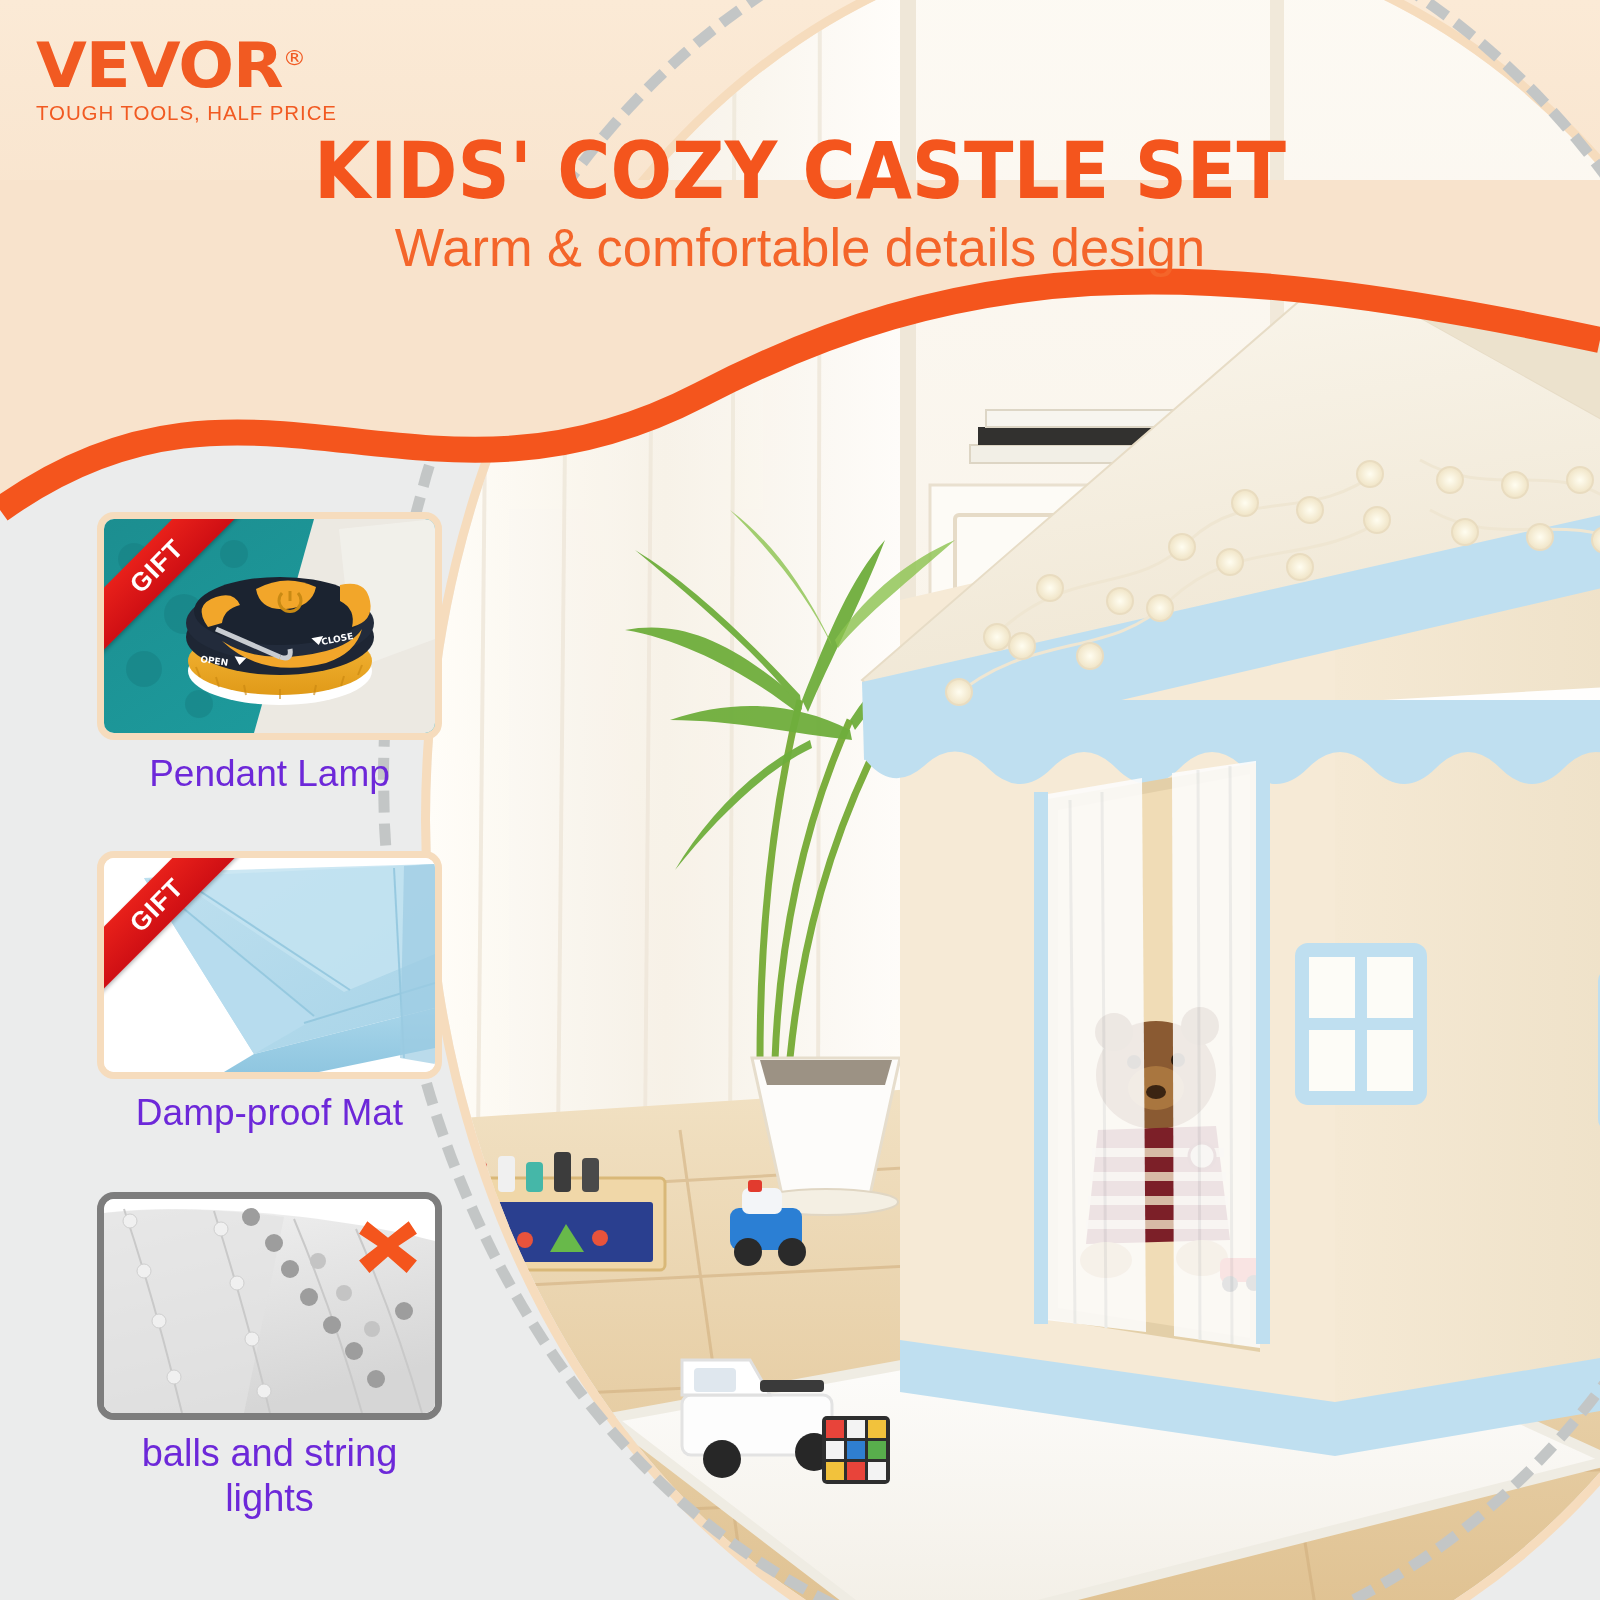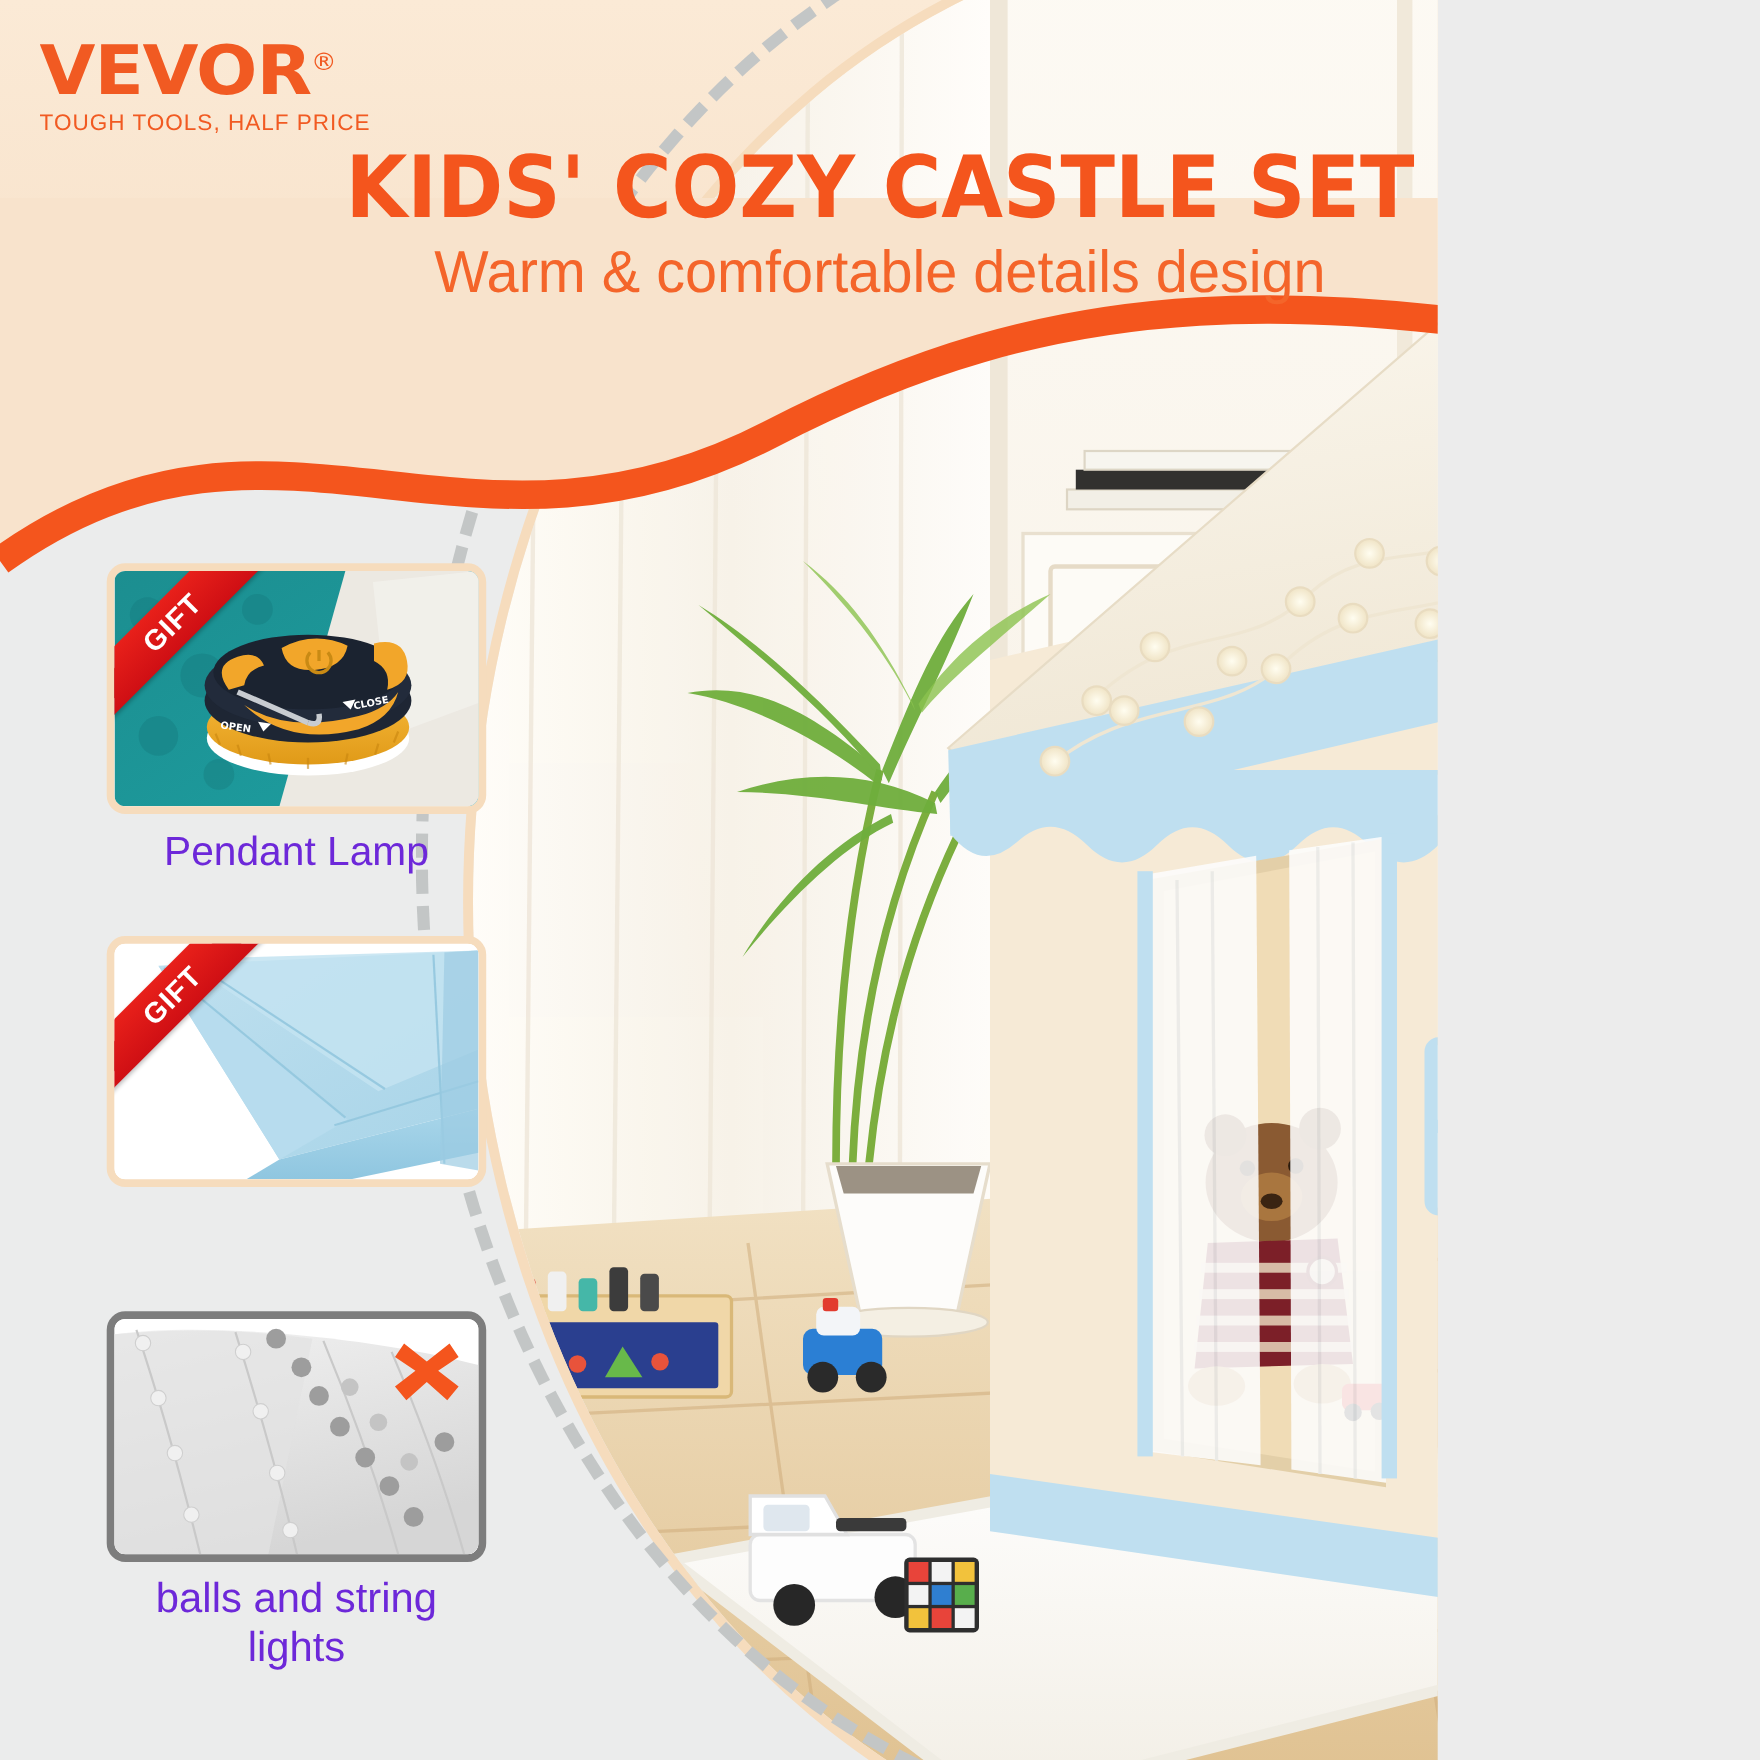--- a/index.html
+++ b/index.html
@@ -1,17 +1,17 @@
 <!DOCTYPE html>
 <html><head>
 <meta charset="utf-8">
 <style>
   html,body{margin:0;padding:0;}
   body{width:1600px;height:1600px;overflow:hidden;font-family:"Liberation Sans",sans-serif;background:#ececec;}
-  #page{position:relative;width:1307px;height:1600px;overflow:hidden;background:#ececec;}
+  #page{position:relative;width:1600px;height:1600px;overflow:hidden;background:#ececec;}
 
   
   .header-bg{position:absolute;left:0;top:0;width:1600px;height:500px;
     background:linear-gradient(180deg,#fbead6 0%,#f8e3cc 55%,#f7e2cb 100%);}
   .body-bg{position:absolute;left:0;top:300px;width:1600px;height:1300px;background:#ebecec;}
 
   
   .photo-wrap{position:absolute;left:430px;top:-60px;width:1400px;height:1760px;}
   .photo-circle{position:absolute;left:0;top:0;width:1400px;height:1760px;
      border-radius:50% / 50%;overflow:hidden;}
@@ -458,20 +458,21 @@
         <path d="M300 8 L331 6 L331 206 L296 200 Z" fill="#9ccce3" opacity=".7"></path>
       </svg>
       <div class="ribbon">
         <div class="tail1"></div>
           <div class="tail2"></div>
         <div class="band">
             <span>GIFT</span>
           </div>
       </div>
     </div>
+    <div class="cap">Damp-proof Mat</div>
   </div>
 
   <div class="card" style="top:1192px">
     <div class="frame gray">
       <svg viewBox="0 0 331 214" preserveAspectRatio="none" style="width:100%;height:100%">
         <defs>
           <linearGradient id="grayroof" x1="0" y1="0" x2="0.4" y2="1">
               <stop offset="0" stop-color="#f2f2f2"></stop>
               <stop offset="1" stop-color="#d6d6d6"></stop>
             </linearGradient>

